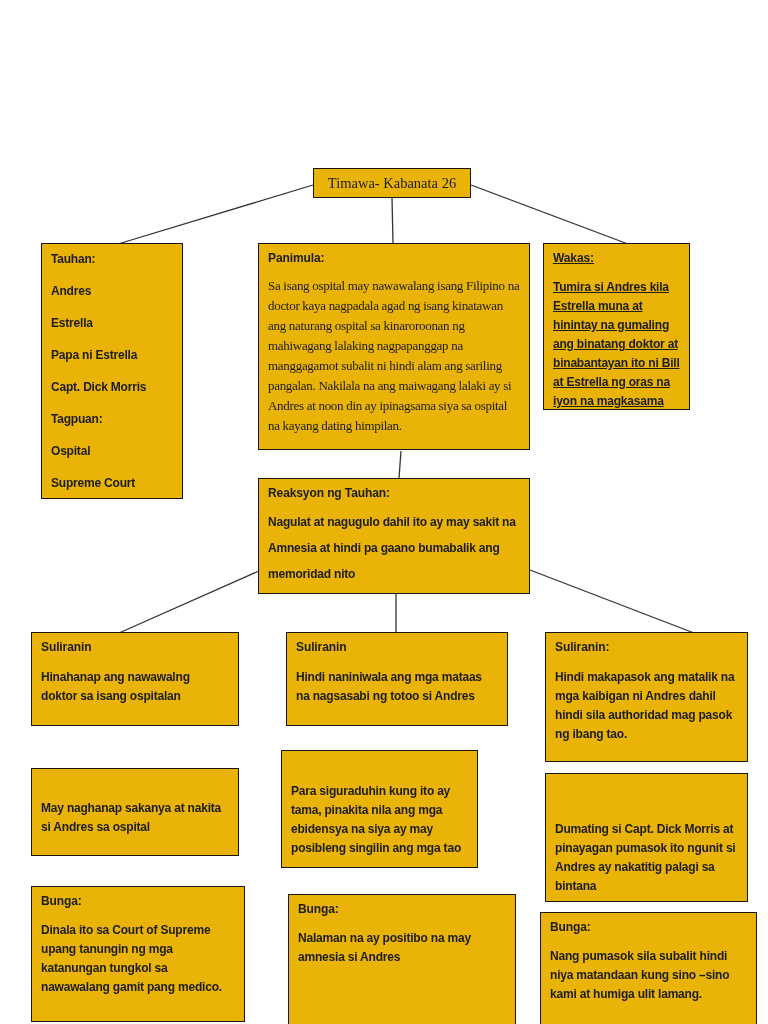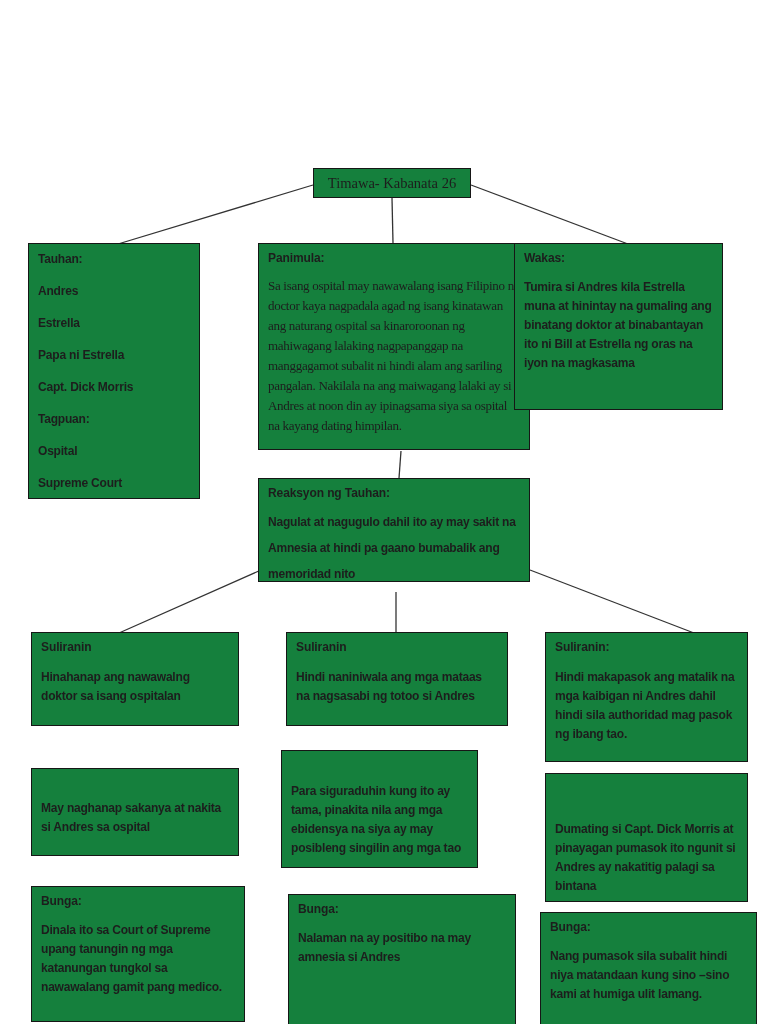--- a/index.html
+++ b/index.html
@@ -16,21 +16,21 @@
     color: #1d1d1d;
   }
   svg.wires {
     position: absolute; left: 0; top: 0;
     width: 768px; height: 1024px;
     pointer-events: none;
   }
   .node {
     position: absolute;
     border: 1.5px solid #161616;
-    background: #15803d;
+    background: #eab308;
     box-sizing: border-box;
     padding: 6px 9px;
   }
   .node-title {
     font-weight: bold;
     font-size: 12px;
     line-height: 17px;
     letter-spacing: -0.1px;
   }
   .bold-body {
@@ -46,27 +46,27 @@
     line-height: 20px;
   }
   
   #box-main-title {
     left: 313px; top: 168px; width: 158px; height: 30px;
     display: flex; align-items: center; justify-content: center;
     font-family: "Liberation Serif", serif;
     font-size: 14.5px; font-weight: normal;
     padding: 0;
   }
-  #box-tauhan { left: 28px; top: 243px; width: 172px; height: 256px; }
+  #box-tauhan { left: 41px; top: 243px; width: 142px; height: 256px; }
   #box-tauhan .tline { font-weight: bold; font-size: 12px; line-height: 19px; letter-spacing: -0.2px; margin-bottom: 13px; }
   #box-panimula { left: 258px; top: 243px; width: 272px; height: 207px; }
   #box-panimula .node-title { margin-bottom: 9px; }
-  #box-wakas { left: 514px; top: 243px; width: 209px; height: 167px; }
+  #box-wakas { left: 543px; top: 243px; width: 147px; height: 167px; text-decoration: underline; }
   #box-wakas .node-title { margin-bottom: 11px; }
-  #box-reaksyon { left: 258px; top: 478px; width: 272px; height: 104px; }
+  #box-reaksyon { left: 258px; top: 478px; width: 272px; height: 116px; }
   #box-reaksyon .node-title { margin-bottom: 7px; }
   #box-reaksyon .bold-body { line-height: 26px; }
   #box-sul-left { left: 31px; top: 632px; width: 208px; height: 94px; }
   #box-sul-center { left: 286px; top: 632px; width: 222px; height: 94px; }
   #box-sul-right { left: 545px; top: 632px; width: 203px; height: 130px; }
   .sul .node-title { margin-bottom: 12px; }
   #box-det-left { left: 31px; top: 768px; width: 208px; height: 88px; padding-top: 30px; }
   #box-det-center { left: 281px; top: 750px; width: 197px; height: 118px; padding-top: 31px; }
   #box-det-right { left: 545px; top: 773px; width: 203px; height: 129px; padding-top: 46px; }
   #box-bunga-left { left: 31px; top: 886px; width: 214px; height: 136px; }

